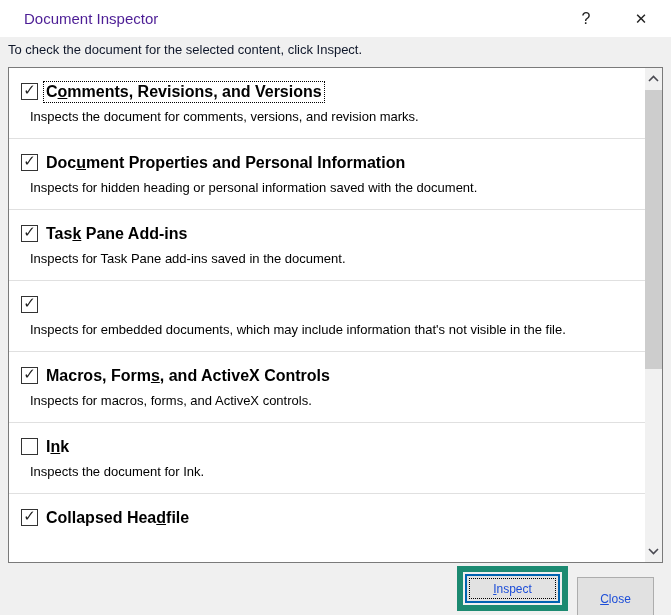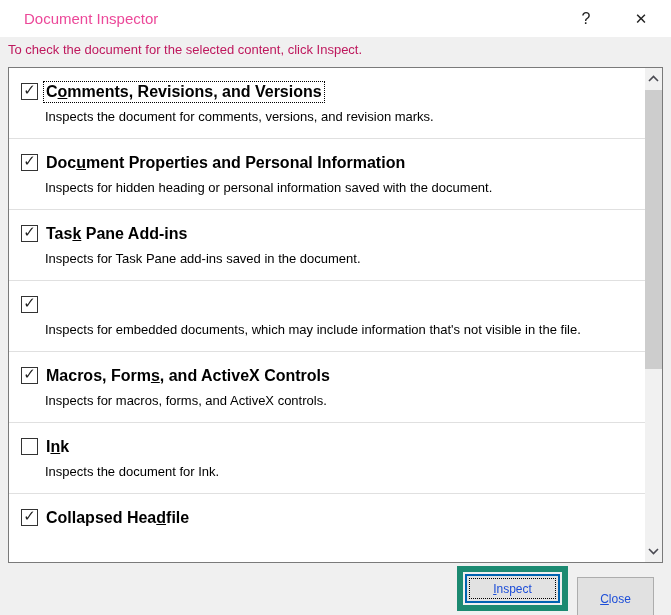--- a/index.html
+++ b/index.html
@@ -13,34 +13,34 @@
   }
   .dialog { position: absolute; inset: 0; }
 
   
   .titlebar {
     position: absolute; left: 0; top: 0; width: 671px; height: 37px;
     background: #ffffff;
   }
   .title {
     position: absolute; left: 24px; top: 0; height: 37px; line-height: 37px;
-    font-size: 15px; color: #ec4899;
+    font-size: 15px; color: #4c1d95;
   }
   .tb-btn {
     position: absolute; top: 0; width: 30px; height: 37px;
     display: flex; align-items: center; justify-content: center;
     background: transparent; border: none; cursor: default;
     font-family: "Liberation Sans", sans-serif;
   }
   .tb-help { left: 571px; font-size: 16px; color: #222; }
   .tb-close { left: 626px; font-size: 15px; color: #222; }
 
   
   .instruction {
-    position: absolute; left: 8px; top: 42px; font-size: 13px; color: #be185d;
+    position: absolute; left: 8px; top: 42px; font-size: 13px; color: #0f172a;
   }
 
   
   .listbox {
     position: absolute; left: 8px; top: 67px; width: 655px; height: 496px;
     background: #ffffff; border: 1px solid #7a7a7a; box-sizing: border-box;
     overflow: hidden;
   }
   .items { position: absolute; left: 0; top: 0; right: 17px; bottom: 0; }
   .item {
@@ -56,21 +56,21 @@
     position: absolute; left: 0px; top: -3px; width: 15px;
     font-size: 15px; line-height: 18px; color: #222; text-align: center;
   }
   .ititle {
     position: absolute; left: 35px; top: 14px;
     font-size: 16px; font-weight: bold; color: #000; white-space: nowrap;
     padding: 1px 2px;
   }
   .ititle.focused { outline: 1px dotted #000; }
   .idesc {
-    position: absolute; left: 36px; top: 41px;
+    position: absolute; left: 21px; top: 41px;
     font-size: 13px; color: #000; white-space: nowrap;
   }
   .accel { text-decoration: underline; }
 
   
   .scrollbar {
     position: absolute; right: 0; top: 0; width: 17px; height: 100%;
     background: #f1f1f1;
   }
   .sb-btn {

